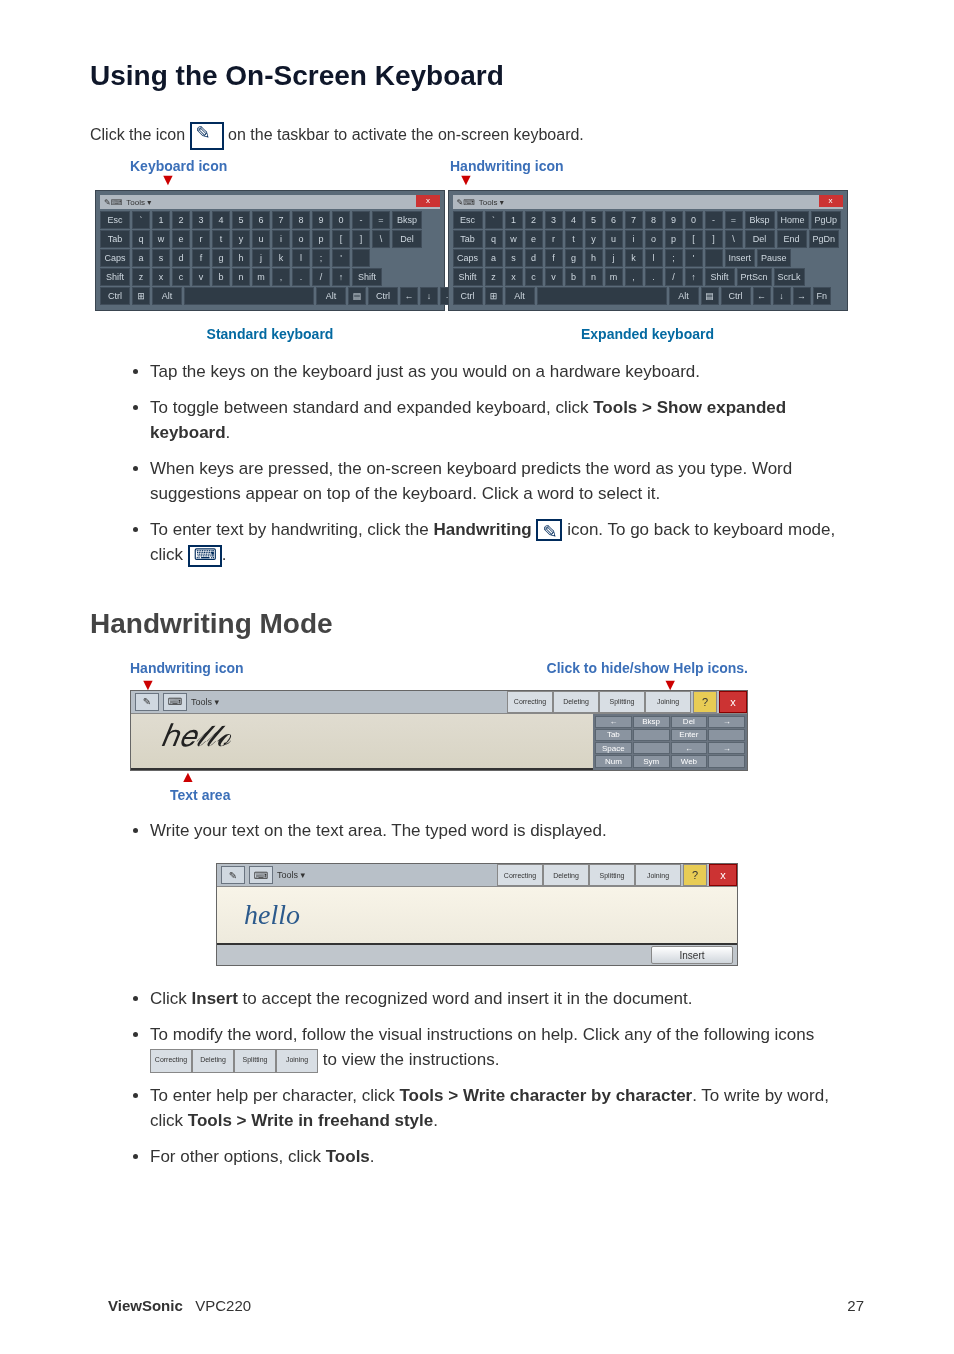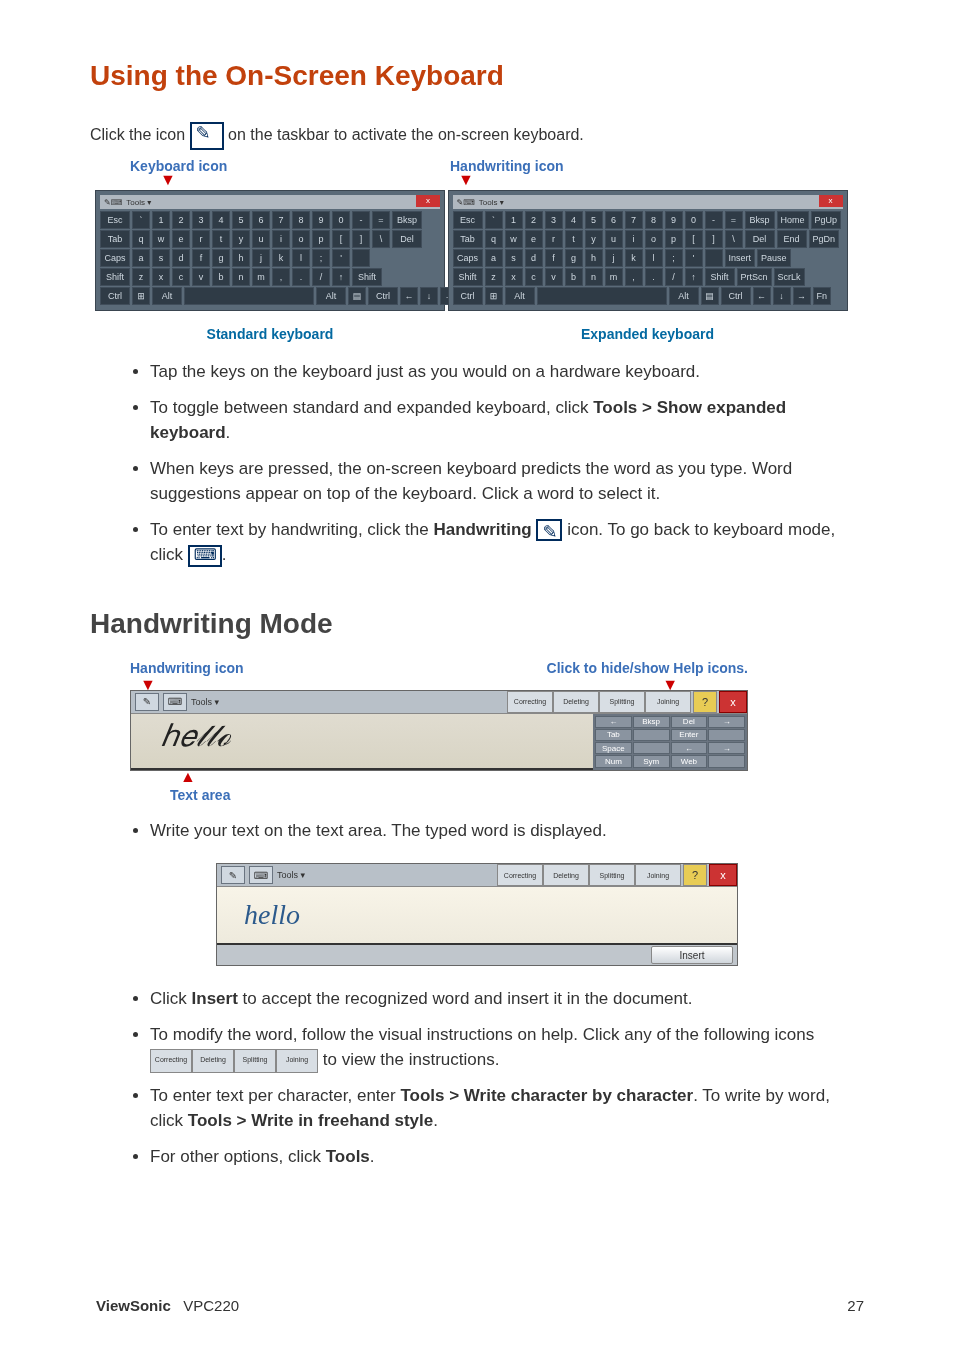--- a/index.html
+++ b/index.html
@@ -8,21 +8,21 @@
     background: #fff;
     color: #333;
     width: 954px;
     height: 1354px;
     box-sizing: border-box;
     padding: 60px 90px 40px 90px;
     position: relative;
   }
   h1 {
     font-size: 28px;
-    color: #c2410c;
+    color: #0f172a;
     margin: 0 0 30px 0;
     font-weight: bold;
   }
   h2 {
     font-size: 28px;
     color: #444;
     margin: 40px 0 20px 0;
     font-weight: bold;
   }
   p.intro {
@@ -335,21 +335,21 @@
     display: flex;
     flex-direction: column;
     align-items: center;
     justify-content: center;
     font-size: 7px;
     color: #333;
   }
   .footer {
     position: absolute;
     bottom: 40px;
-    left: 96px;
+    left: 108px;
     right: 90px;
     display: flex;
     justify-content: space-between;
     font-size: 15px;
   }
   .footer .brand {
     font-weight: bold;
   }
 </style>
 </head>
@@ -666,21 +666,21 @@
     <span>To modify the word, follow the visual instructions on help. Click any of the following icons </span>
     <span class="inline-correction-icons" id="inline-corr">
         <div class="mini">Correcting</div>
         <div class="mini">Deleting</div>
         <div class="mini">Splitting</div>
         <div class="mini">Joining</div>
       </span>
     <span> to view the instructions.</span>
   </li>
   <li>
-    <span>To enter text per character, enter </span><b>Tools &gt; Write character by character</b><span>. To write by word, click </span><b>Tools &gt; Write in freehand style</b><span>.</span>
+    <span>To enter help per character, click </span><b>Tools &gt; Write character by character</b><span>. To write by word, click </span><b>Tools &gt; Write in freehand style</b><span>.</span>
   </li>
   <li>
     <span>For other options, click </span><b>Tools</b><span>.</span>
   </li>
 </ul>
 
 <div class="footer">
   <span>
     <span class="brand">ViewSonic</span>
     &nbsp;&nbsp;<span>VPC220</span>

